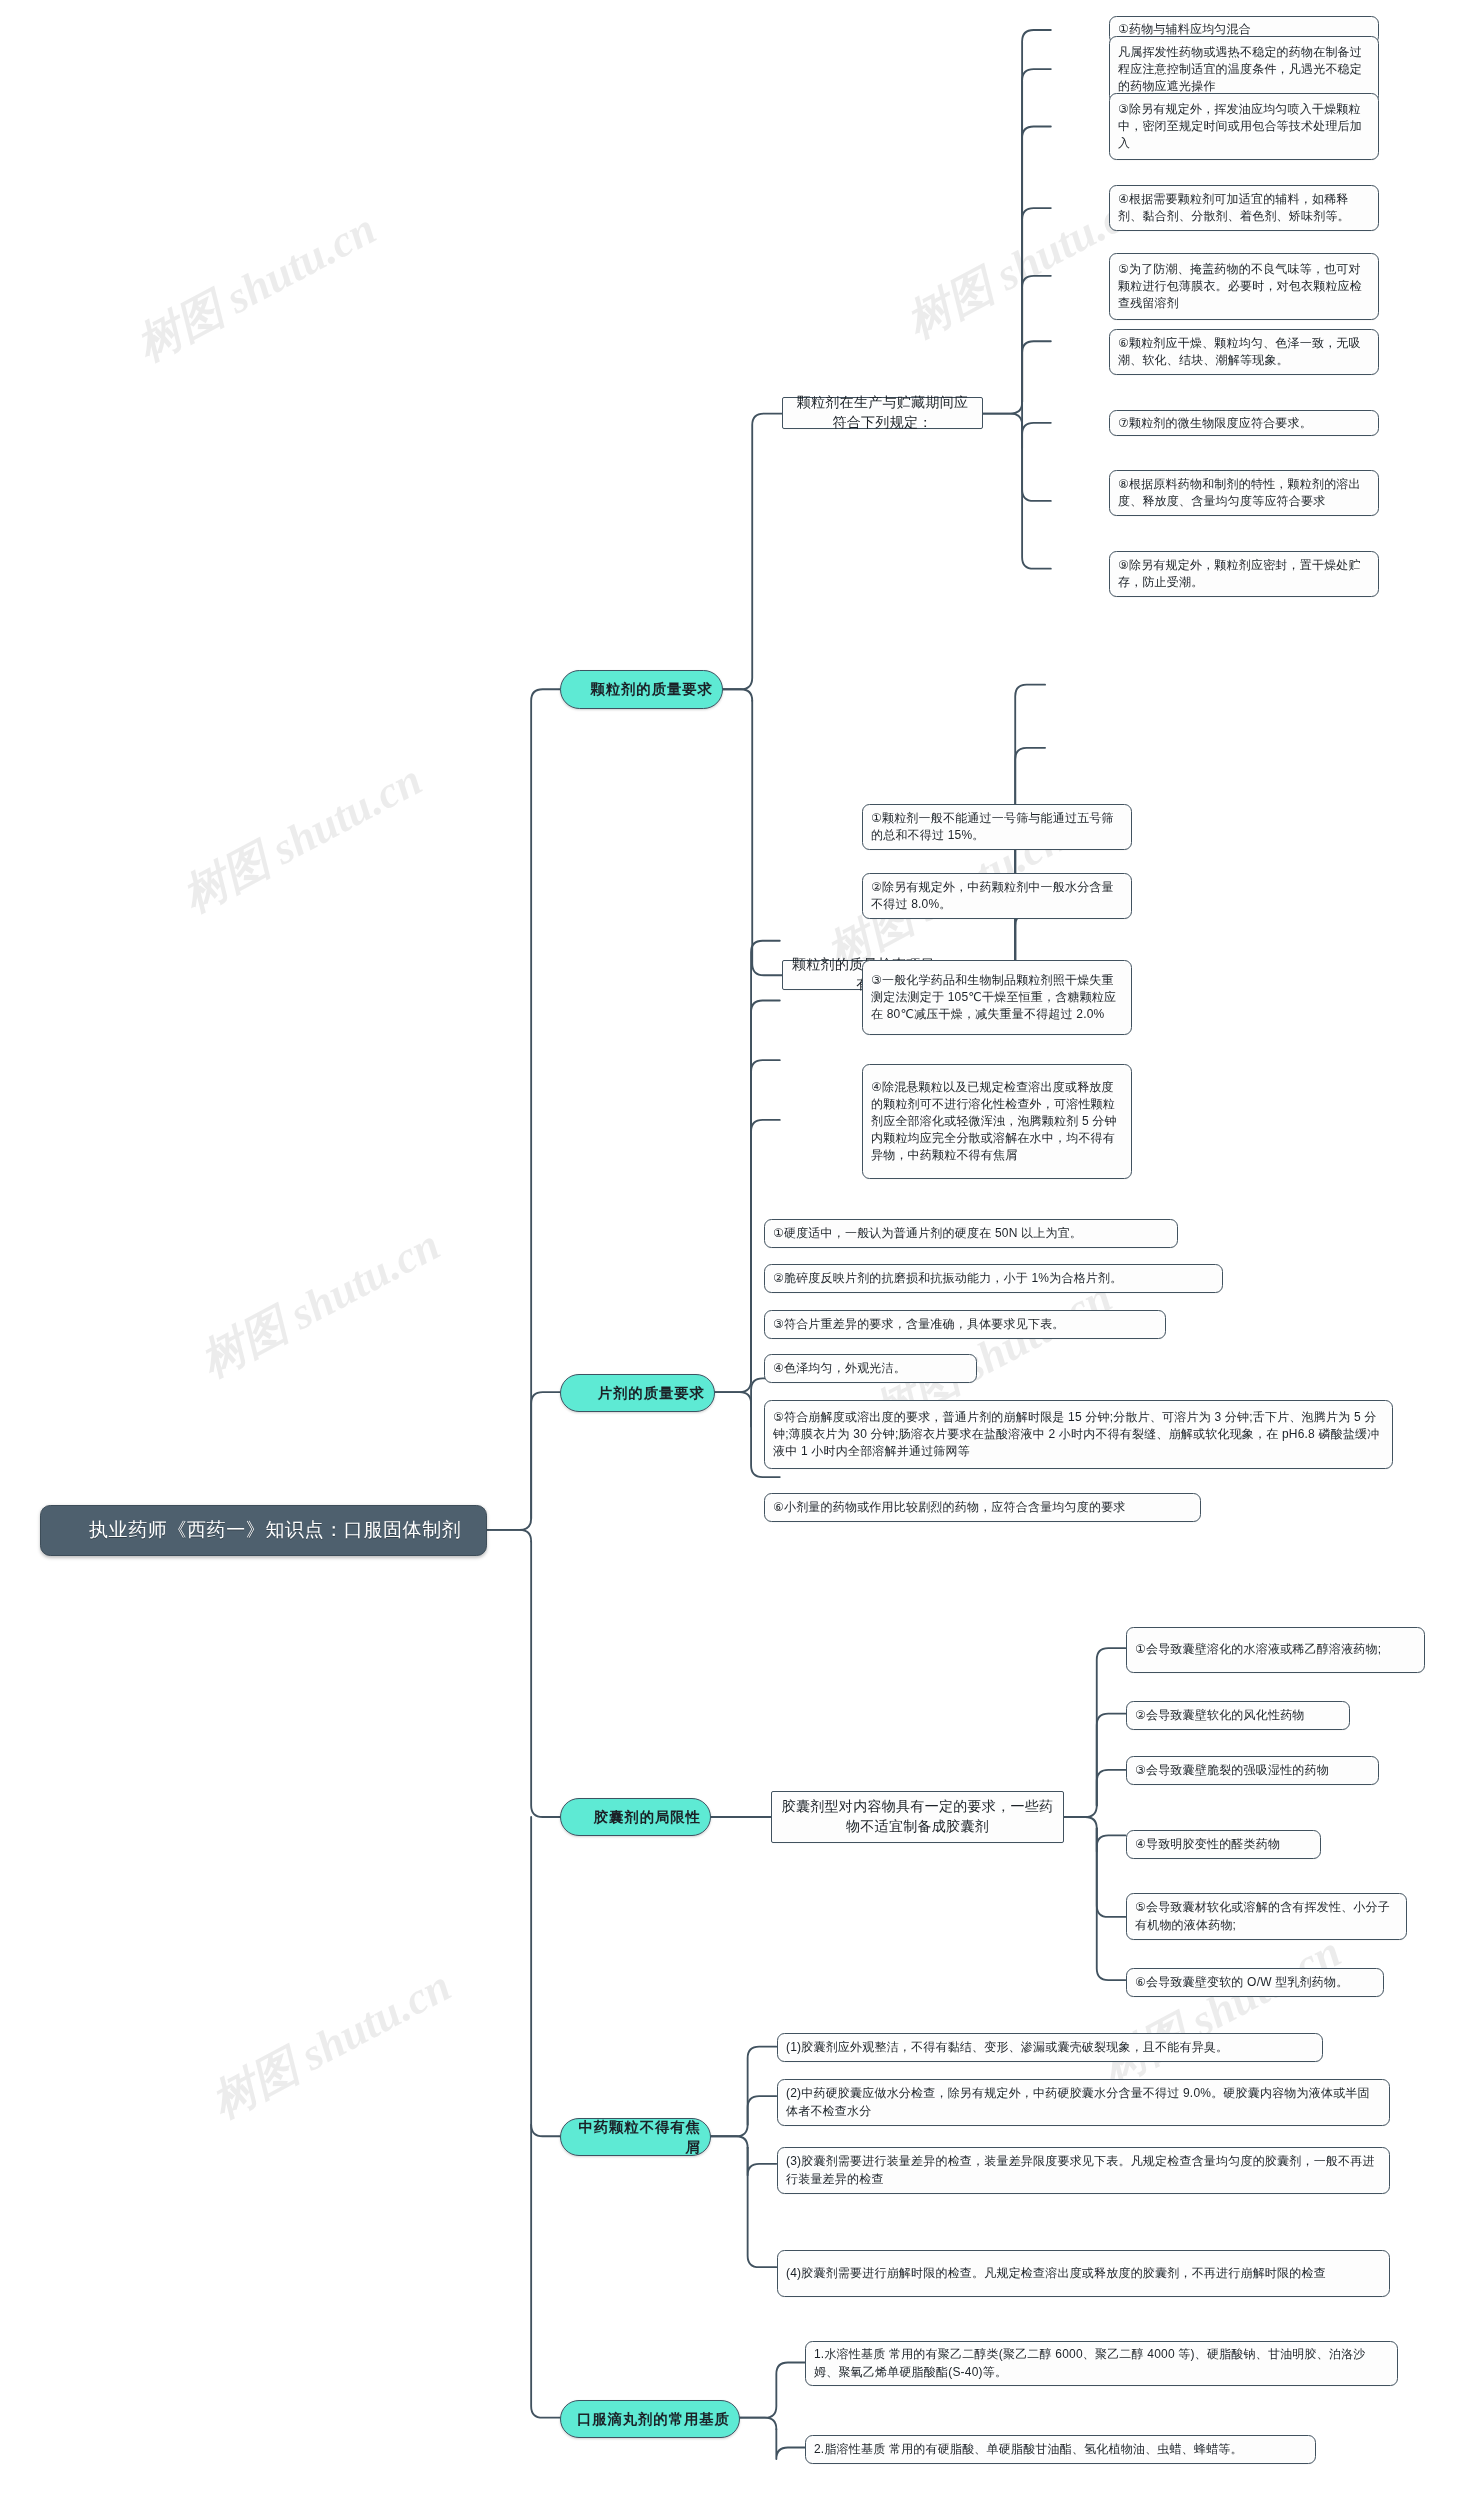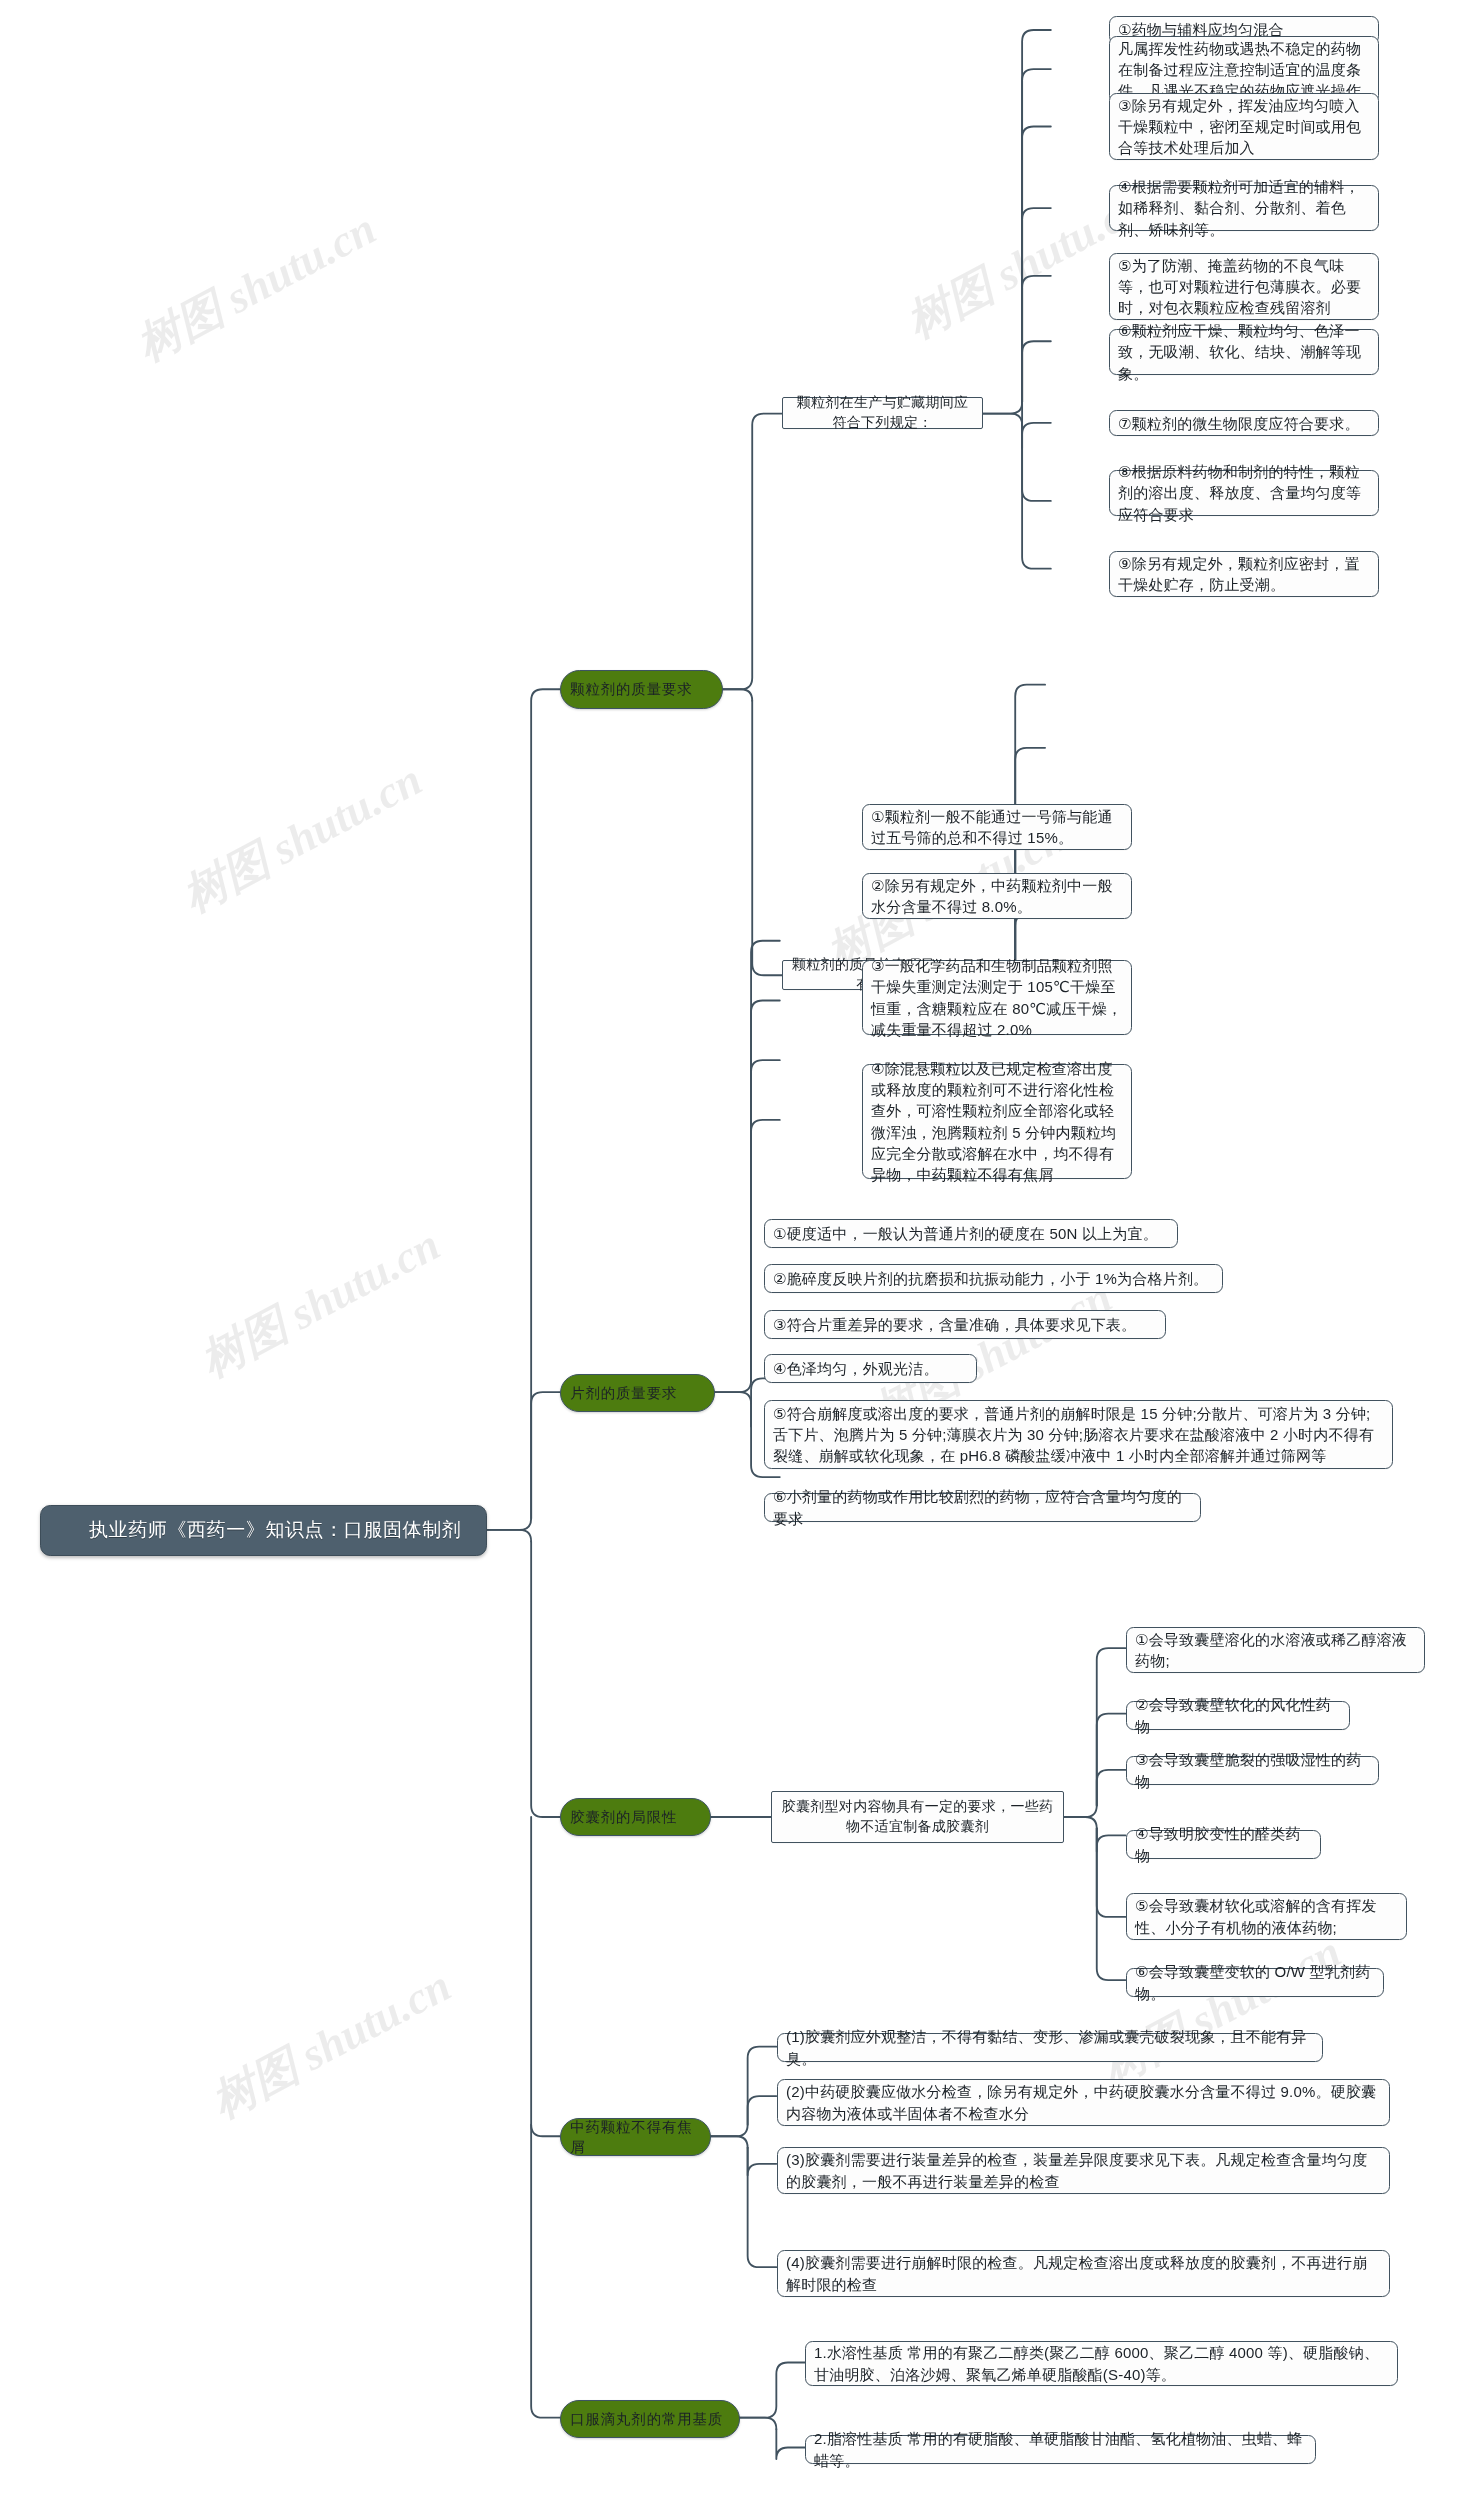--- a/index.html
+++ b/index.html
@@ -55,44 +55,44 @@
     font-size:19px;
     font-weight:400;
     letter-spacing:0.6px;
     padding:9.2px 11.5px;
     box-shadow:0 1.7px 3.4px rgba(0,0,0,.25);
     text-shadow:0 0.6px 0.6px rgba(0,0,0,.35);
   }
 
   
   .branch{
-    background:#4d7c0f;
+    background:#5eead4;
     border:1.4px solid #3d5362;
     border-radius:19.5px;
     font-size:14.4px;
-    font-weight:400;
+    font-weight:700;
     justify-content:center;
-    text-align:left;
+    text-align:right;
     padding:7.5px 9.2px;
     letter-spacing:0.9px;
     box-shadow:0 1.1px 2.3px rgba(0,0,0,.18);
   }
 
   
   .mid{
     font-size:14px;
     border-radius:2px;
     border-width:1.1px;
     letter-spacing:0.3px;
     text-align:center;
   }
 
   
   .leaf{
-    font-size:15px;
+    font-size:12px;
     border-radius:7.5px;
     border-width:1.1px;
     letter-spacing:0.2px;
   }
 </style>
 </head>
 <body>
 
 <div class="wm" style="left:126px;top:322px;font-size:45px;">树图 shutu.cn</div>
 <div class="wm" style="left:172px;top:873px;font-size:45px;">树图 shutu.cn</div>

